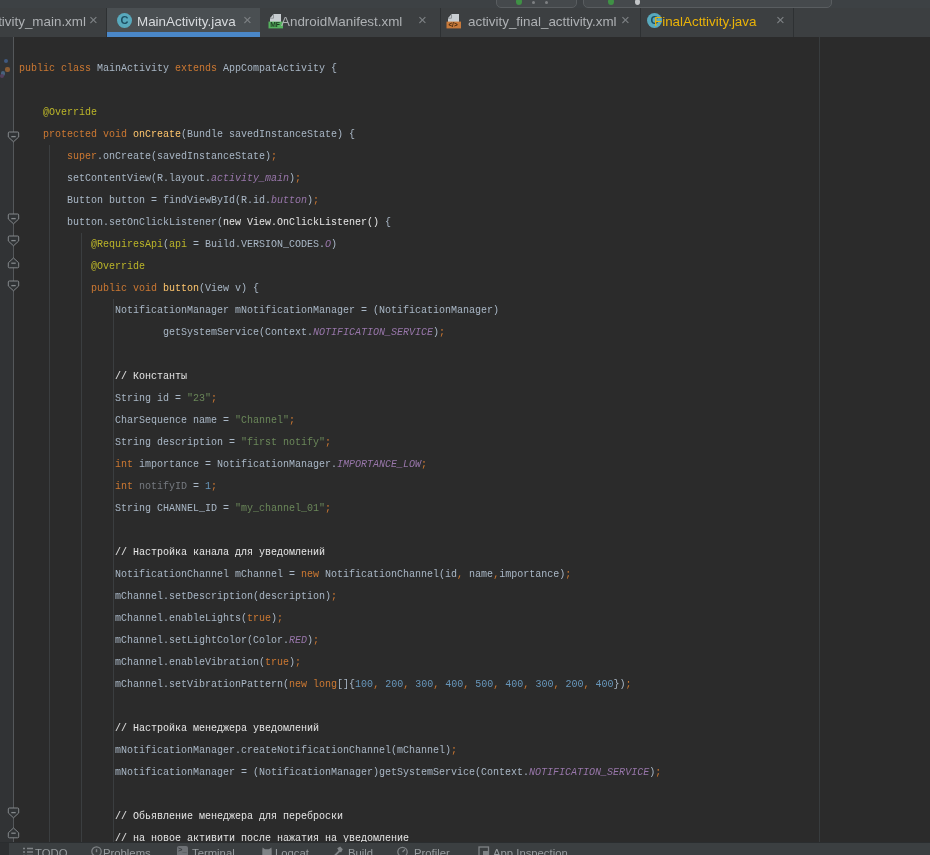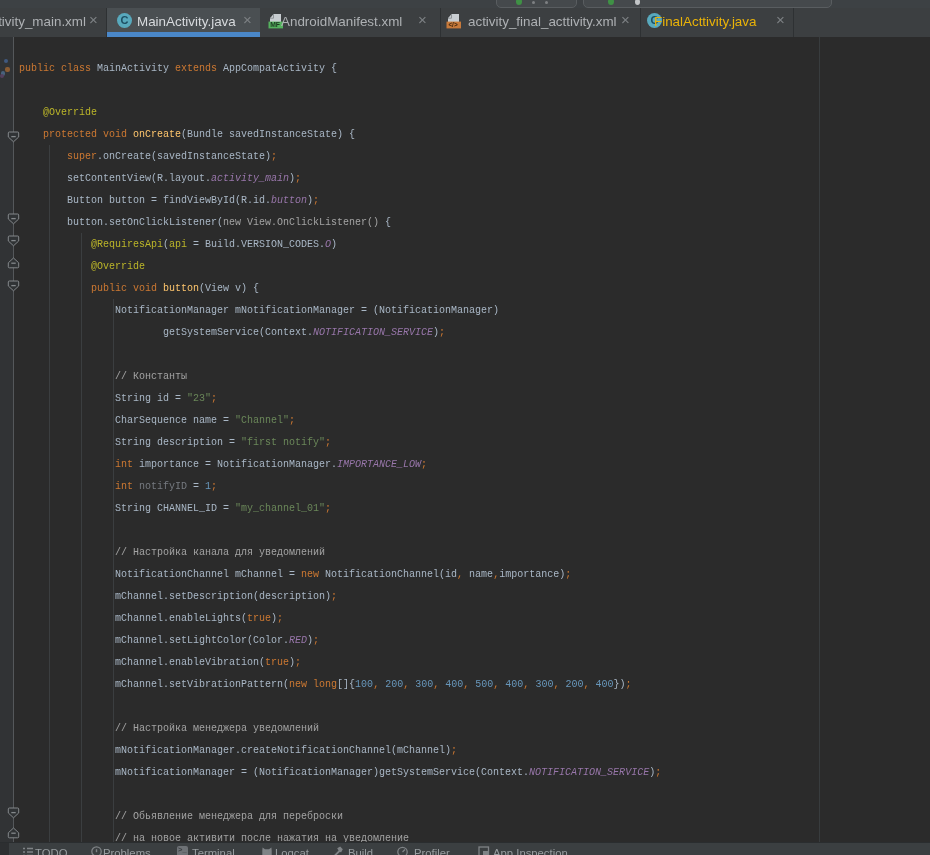--- a/index.html
+++ b/index.html
@@ -5,21 +5,21 @@
 #toolbar{position:absolute;left:0;top:0;width:930px;height:8px;background:#3d4144;overflow:hidden}
 .widget{position:absolute;top:-15px;height:21px;background:#45494c;border:1px solid #595d60;border-radius:5px}
 #tabbar{position:absolute;left:0;top:8px;width:930px;height:29px;background:#3c3f41;overflow:hidden}
 .tabtxt{position:absolute;top:6.3px;font-size:13.4px;color:#aeb1b4;white-space:nowrap}
 .x{position:absolute;top:3.3px;font-size:15px;color:#7d8184}
 .cicon{position:absolute;width:15px;height:15px;border-radius:50%;background:#58a9bd;color:#1d4f63;font-weight:bold;font-size:11px;text-align:center;line-height:15px}
 .div{position:absolute;top:0;width:1px;height:29px;background:#2e3133}
 #editor{position:absolute;left:0;top:37px;width:930px;height:805px;background:#2b2b2b;overflow:hidden}
 pre{position:absolute;left:19px;top:21px;margin:0;font-family:"Liberation Mono",monospace;font-size:10px;line-height:22px;color:#a9b7c6}
 .k{color:#cc7832} .d{color:#ffc66d;font-weight:normal} .a{color:#bbb529}
-.s{color:#6a8759} .n{color:#6897bb} .c{color:#a3a3a3}
+.s{color:#6a8759} .n{color:#6897bb} .c{color:#e5e5e5}
 .f{color:#9876aa;font-style:italic} .g{color:#767a80}
 .u{text-underline-offset:2px}
 .guide{position:absolute;width:1px;background:#3b3e40}
 #bottombar{position:absolute;left:0;top:843px;width:930px;height:28px;background:#3b3f41;overflow:hidden}
 .bi{position:absolute;top:3.5px;font-size:11.3px;color:#989da0;white-space:nowrap}
 </style></head><body>
 <div id="toolbar">
   <div class="widget" style="left:496px;width:79px"></div>
   <div class="abs" style="left:516px;top:-2px;width:6px;height:7px;border-radius:50%;background:#3f9145"></div>
   <div class="abs" style="left:532px;top:1px;width:3px;height:3px;border-radius:50%;background:#7e8183"></div>

